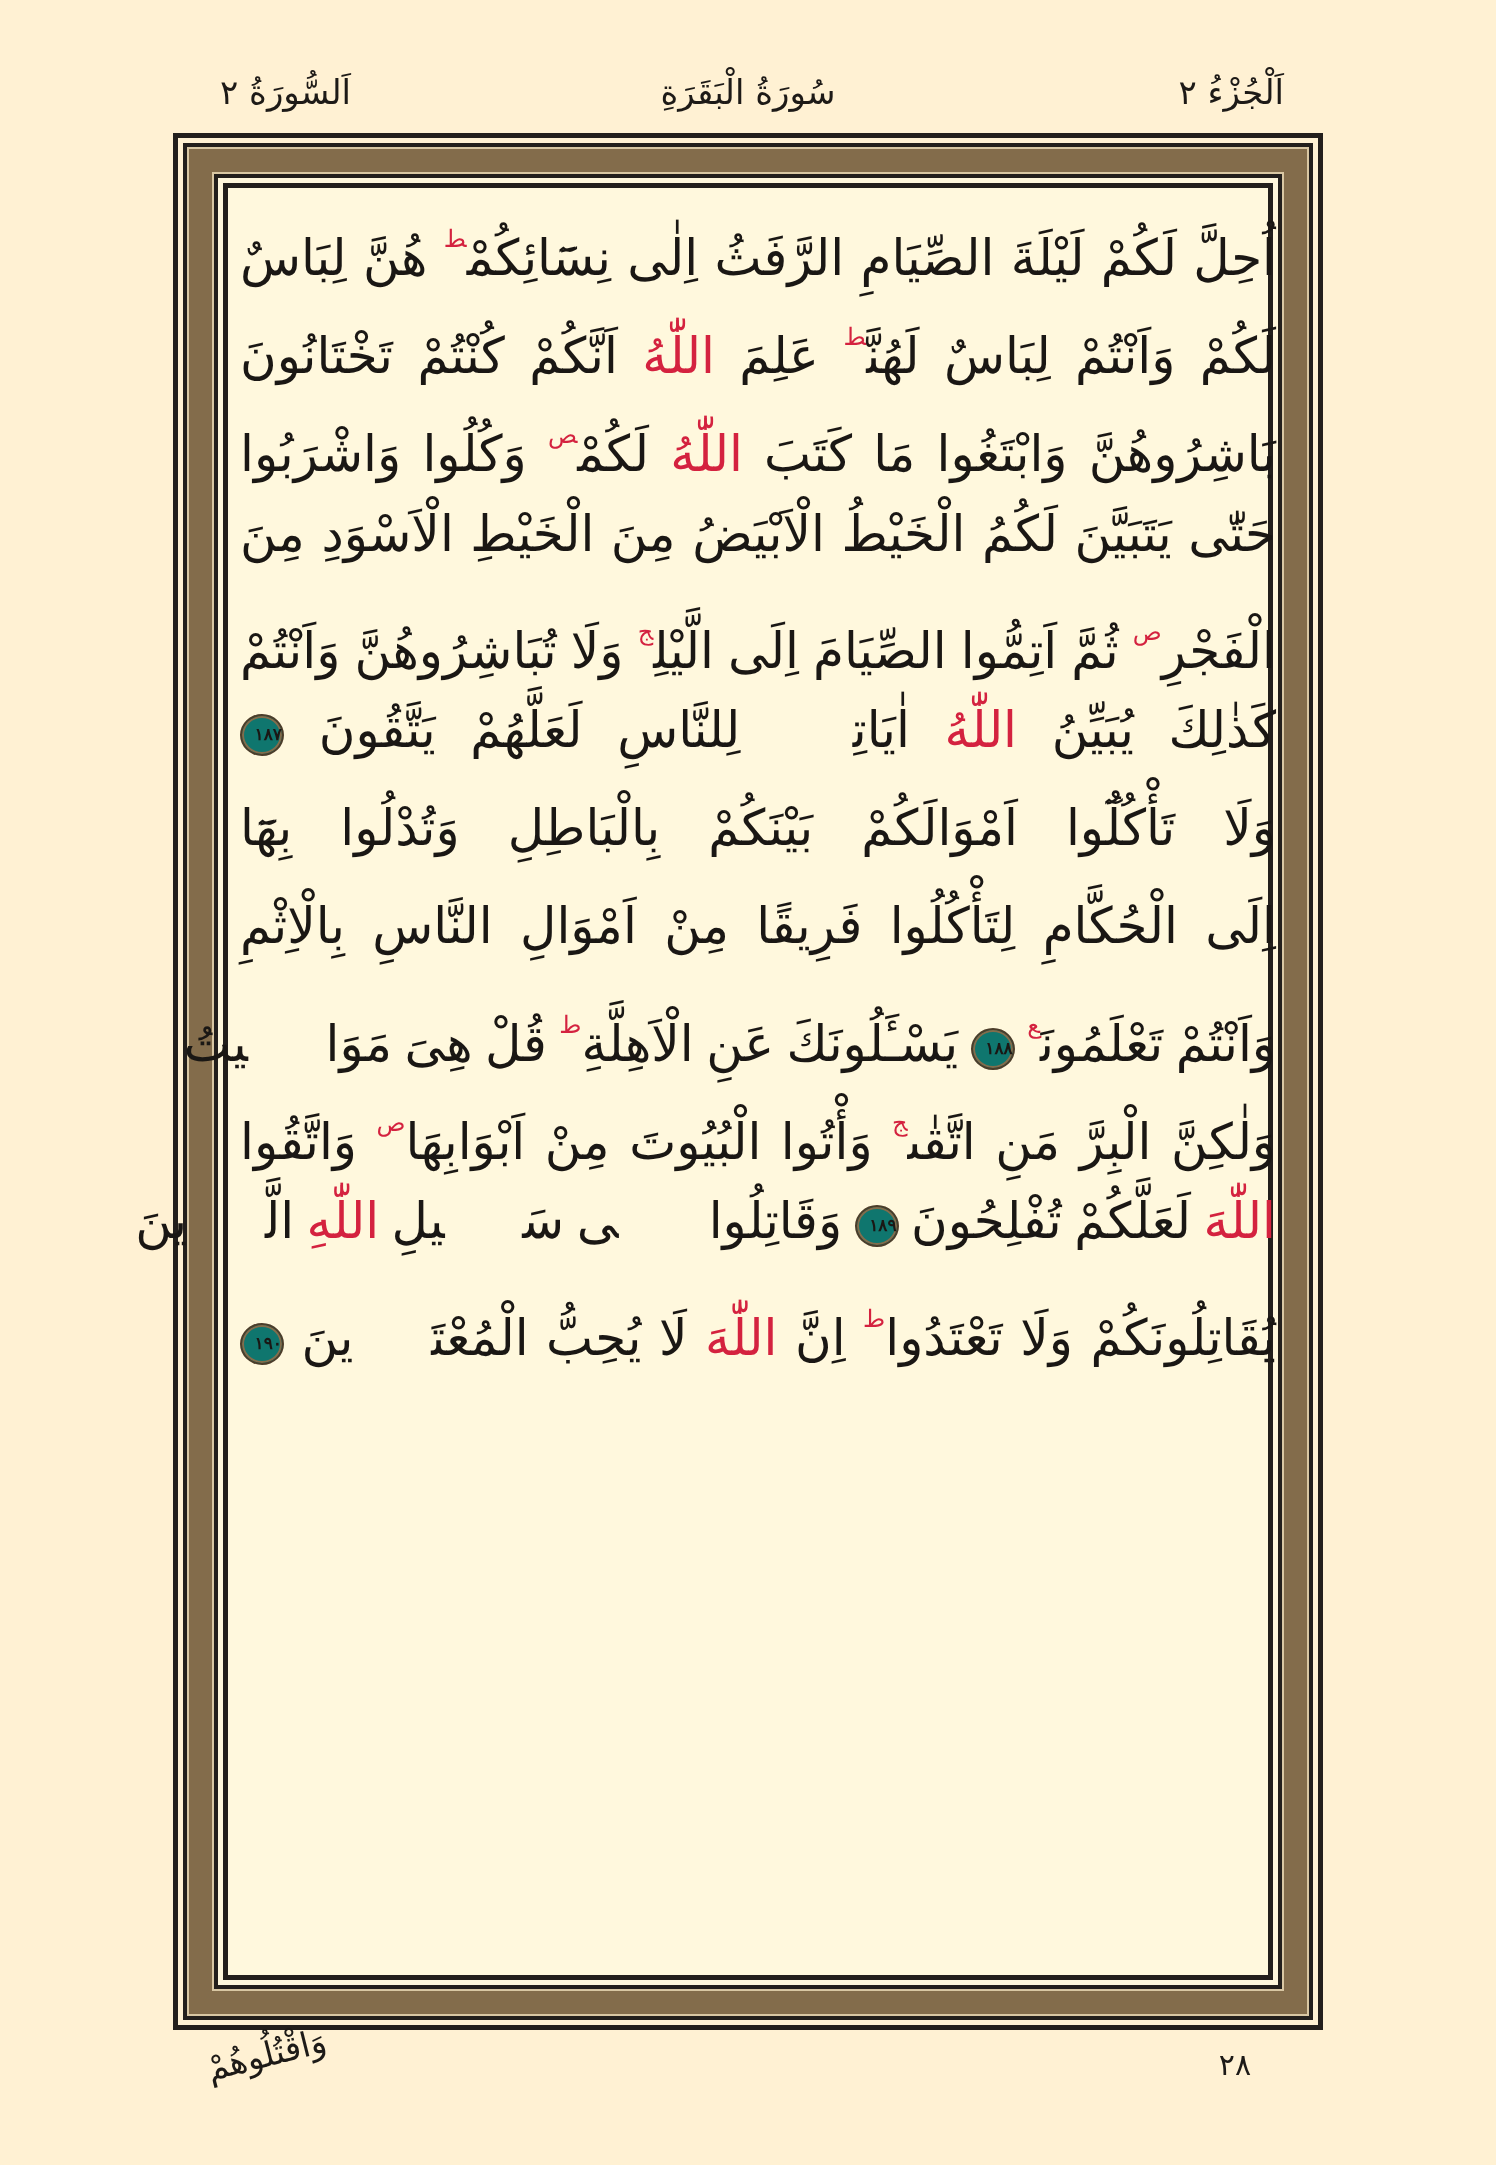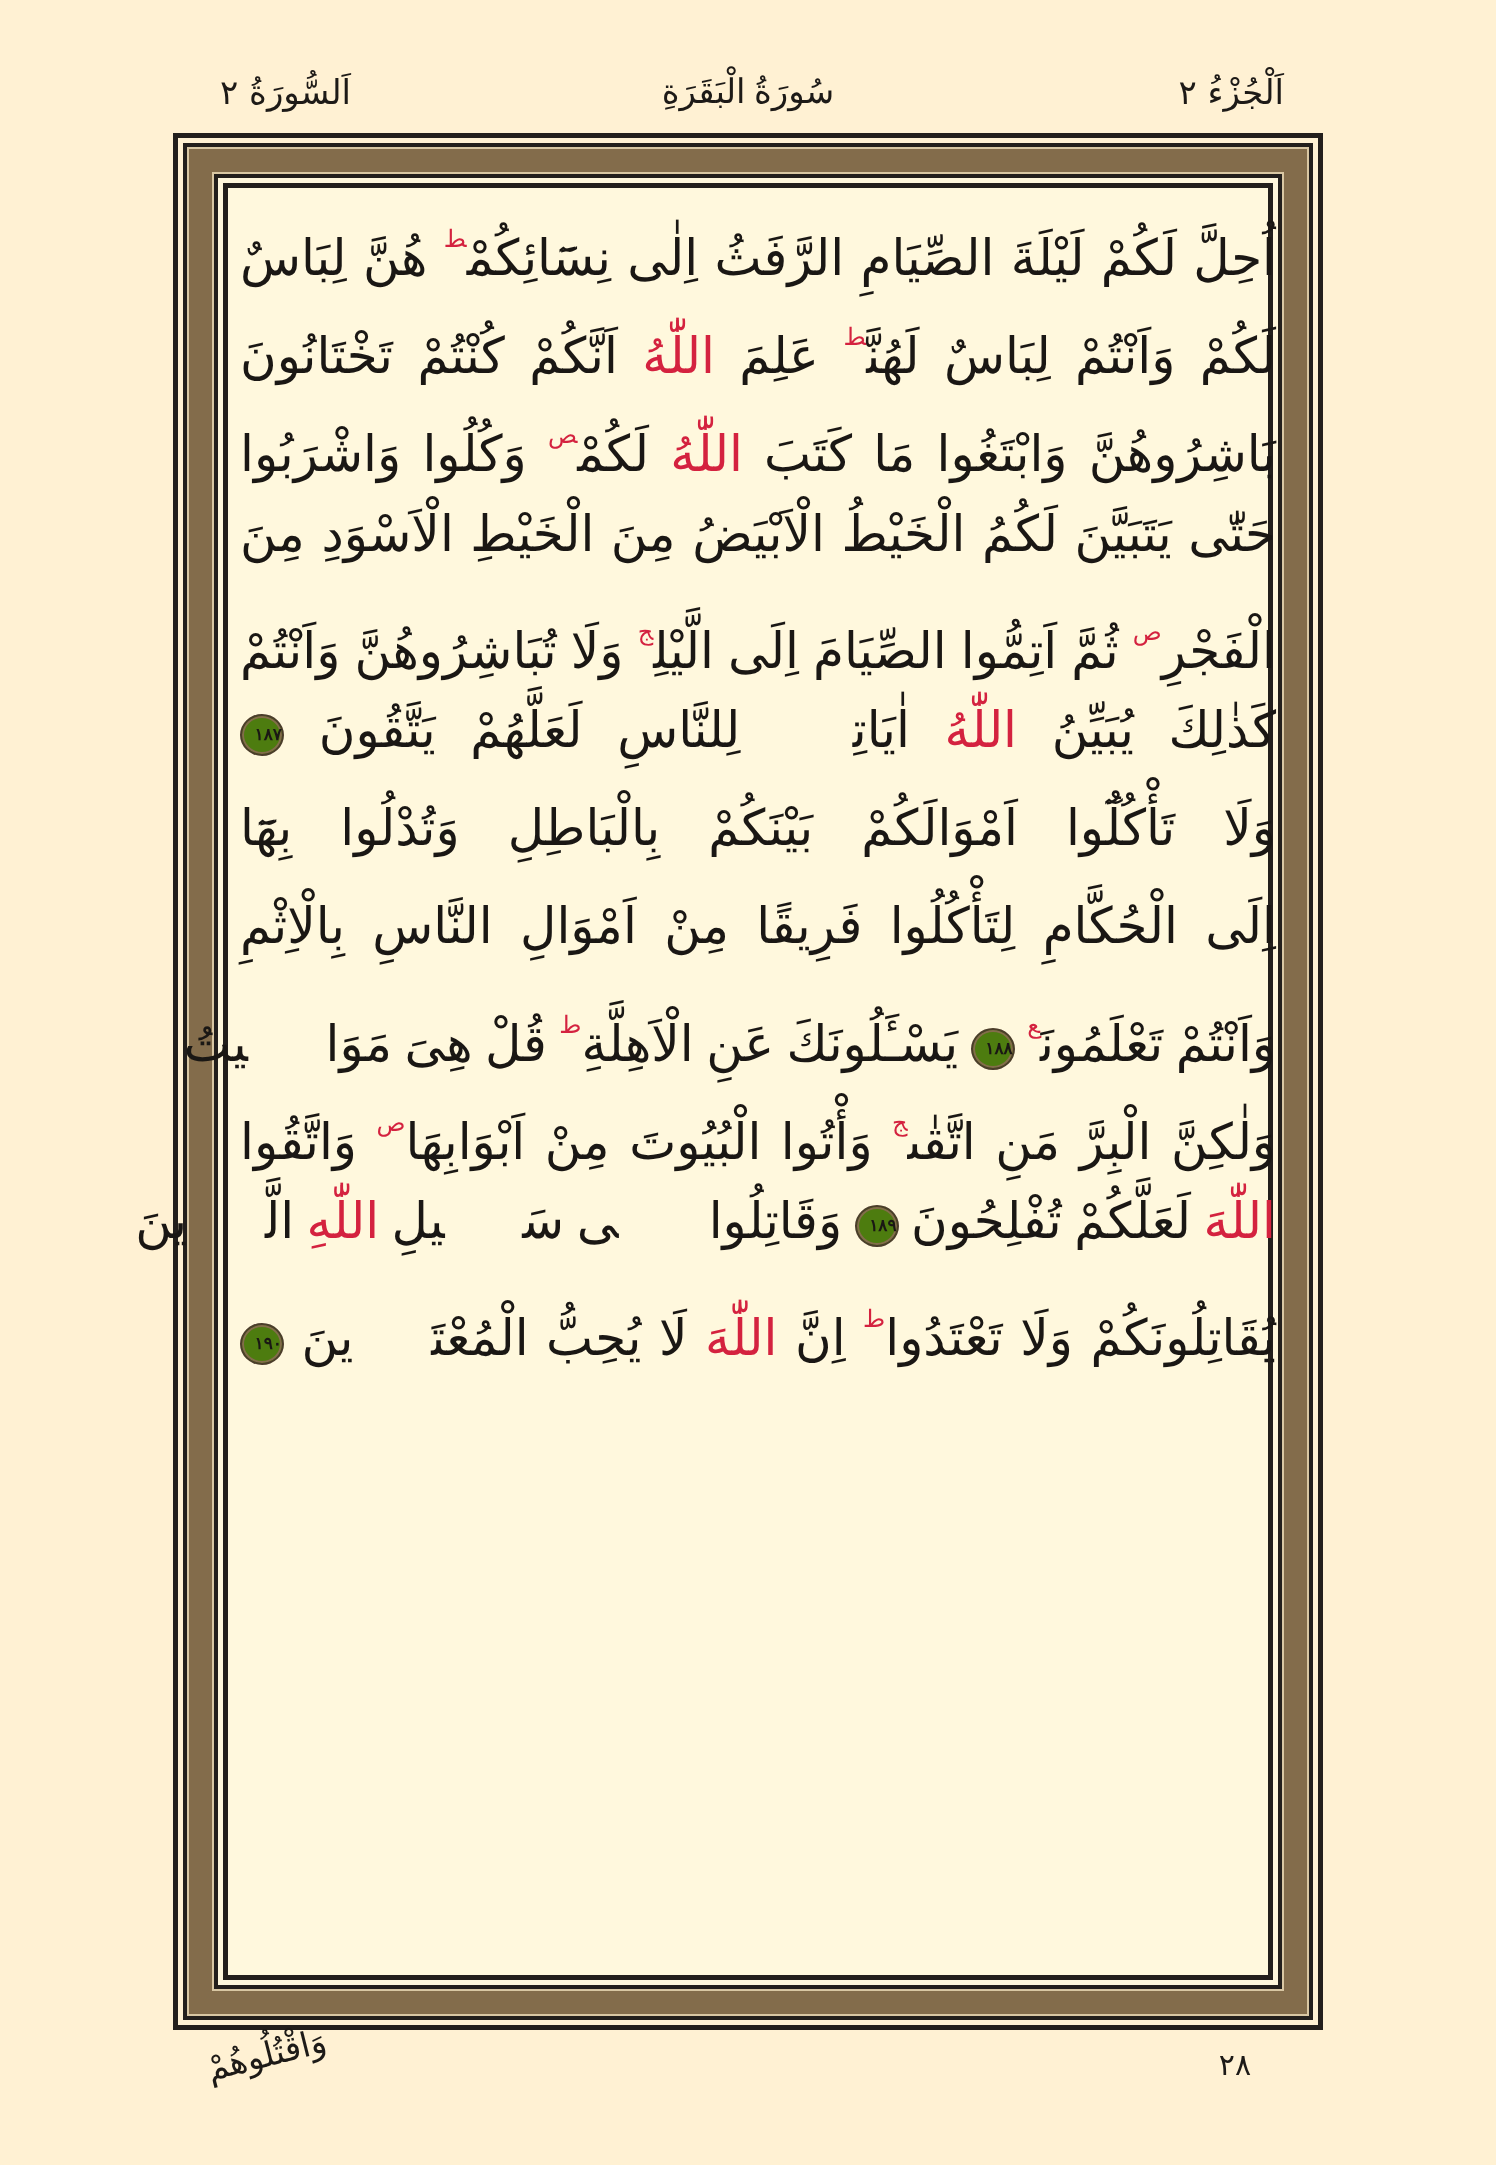--- a/index.html
+++ b/index.html
@@ -25,21 +25,21 @@
     .header span {
       position: absolute;
       top: 0;
       font-size: 34px;
       line-height: 60px;
       direction: rtl;
       white-space: nowrap;
       color: #1d1a17;
     }
     .hdr-juz { right: 212px; }
-    .hdr-title { left: 50%; transform: translateX(-50%); font-family: Liberation Serif, serif; }
+    .hdr-title { left: 50%; transform: translateX(-50%); }
     .hdr-surah { left: 220px; }
 
     
     .frame-outer {
       position: absolute;
       left: 173px;
       top: 133px;
       width: 1150px;
       height: 1897px;
       box-sizing: border-box;
@@ -102,21 +102,21 @@
     .line .mark {
       color: #d4223f;
       font-size: 24px;
       vertical-align: 28px;
     }
     .ayah {
       display: inline-block;
       width: 40px;
       height: 38px;
       border-radius: 50%;
-      background: #4d7c0f;
+      background: #0f766e;
       border: 2px solid #4b3d2a;
       box-shadow: 0 0 0 2px #836c4b inset;
       font-size: 17px;
       line-height: 38px;
       color: #1a1714;
       text-align: center;
       vertical-align: middle;
       direction: rtl;
       font-weight: bold;
       letter-spacing: -1px;

